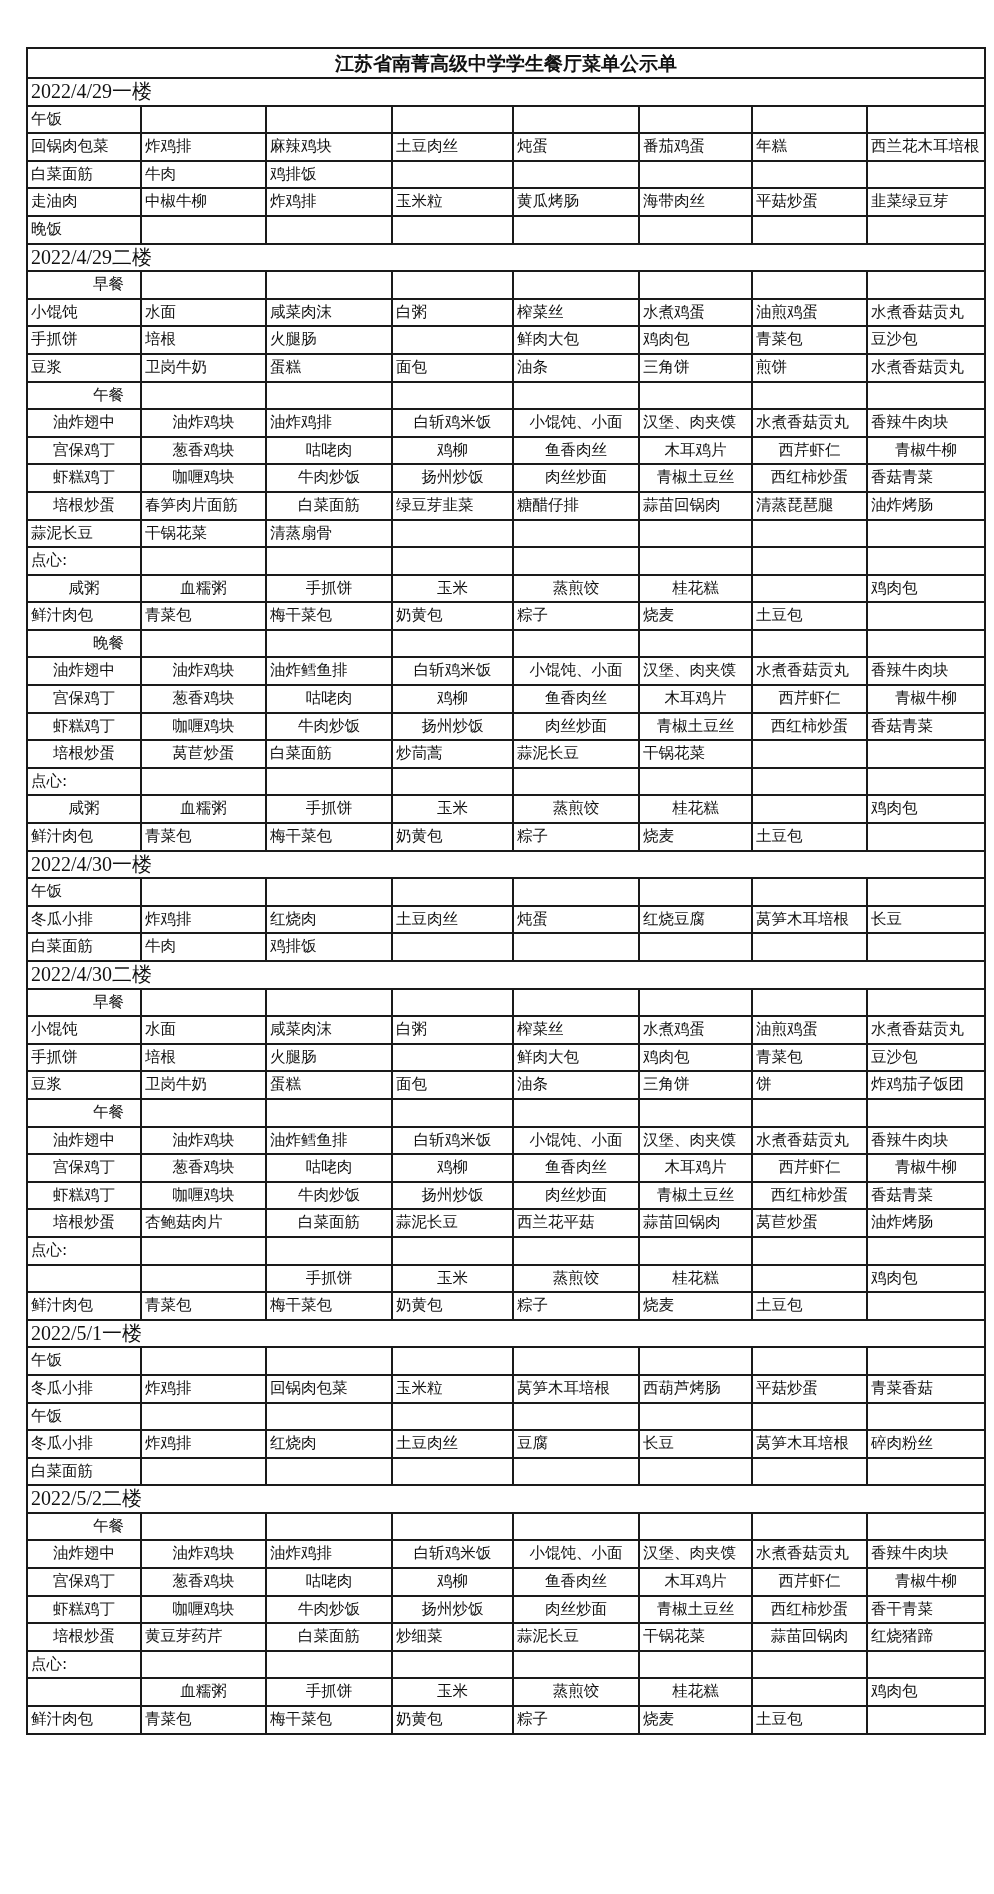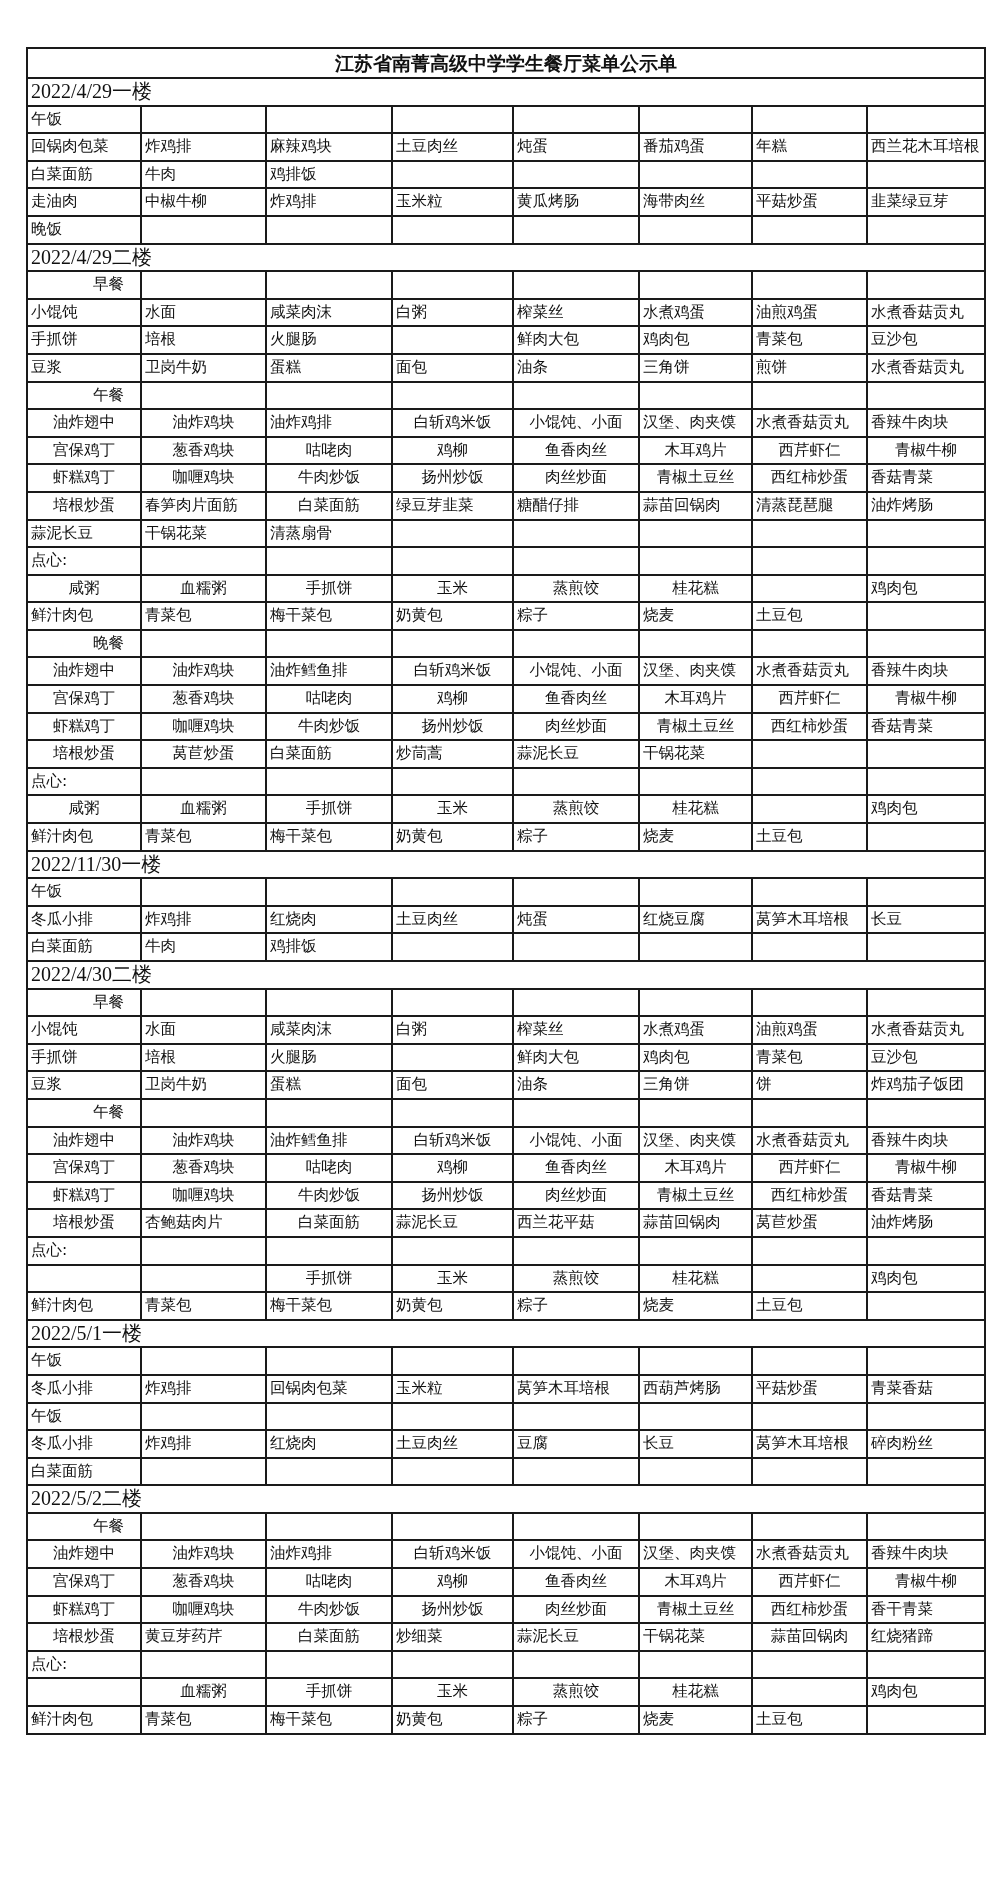--- a/index.html
+++ b/index.html
@@ -295,21 +295,21 @@
           <td class="l">鲜汁肉包</td>
           <td class="l">青菜包</td>
           <td class="l">梅干菜包</td>
           <td class="l">奶黄包</td>
           <td class="l">粽子</td>
           <td class="l">烧麦</td>
           <td class="l">土豆包</td>
           <td class="l"></td>
         </tr>
         <tr>
-          <td colspan="8" class="date l">2022/11/30一楼</td>
+          <td colspan="8" class="date l">2022/4/30一楼</td>
         </tr>
         <tr>
           <td class="sec l">午饭</td>
           <td></td>
           <td></td>
           <td></td>
           <td></td>
           <td></td>
           <td></td>
           <td></td>

